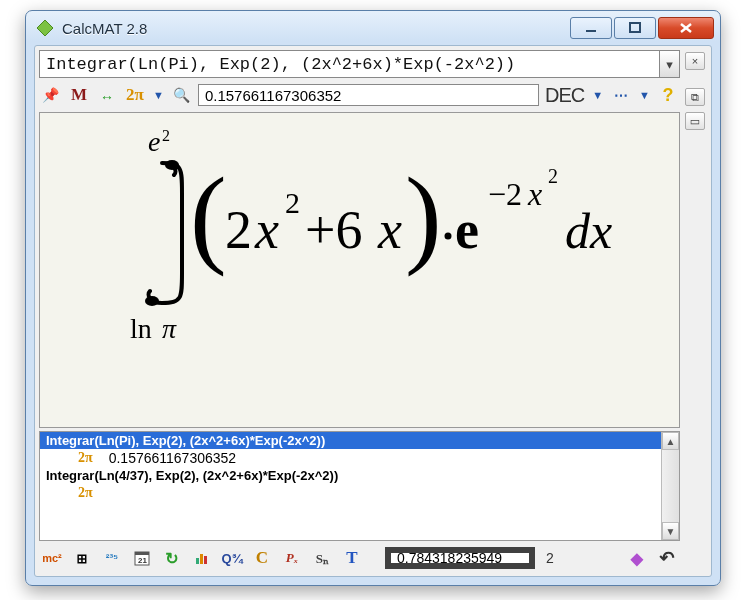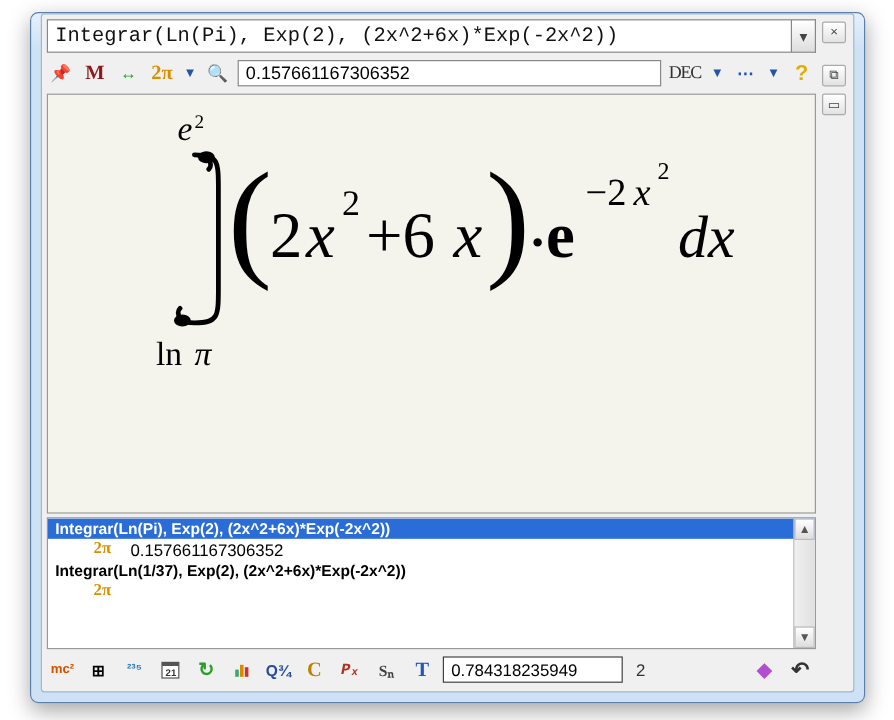--- a/index.html
+++ b/index.html
@@ -131,21 +131,21 @@
   }
   .result-field {
     flex:1;
     height:22px;
     border:1px solid #888;
     background:#fff;
     padding: 2px 6px;
     font-size: 15px;
     color:#000;
   }
-  .dec-label { font-family: Liberation Serif, serif; font-size:15px; color:#333; letter-spacing:-1px; }
+  .dec-label { font-family: Liberation Sans, sans-serif; font-size:20px; color:#333; letter-spacing:-1px; }
   .dropdown-caret { color:#2255aa; font-size:11px; padding:0 2px; }
   
   .math-area {
     flex:1;
     border:1px solid #999;
     background:#f4f4ed;
     position:relative;
     overflow:hidden;
     min-height: 230px;
   }
@@ -200,34 +200,61 @@
   }
   .bbtn {
     min-width:26px;height:22px;
     display:flex;align-items:center;justify-content:center;
     font-size:13px;font-weight:bold;
     cursor:pointer;
     border-radius:2px;
   }
   .bottom-field {
     width:150px;height:22px;
-    border:1px solid #404040;
+    border:6px solid #404040;
     background:#fff;
     padding:2px 6px;
     font-size:14px;
+    margin-left:16px;
   }
   .page-num {
     width:22px;text-align:center;font-size:14px;color:#333;
   }
 </style>
 </head>
 <body>
 
 <div class="window">
 
+  <div class="titlebar">
+    <div class="app-icon">
+      <svg width="18" height="18" viewBox="0 0 18 18">
+        <polygon points="9,1 17,9 9,17 1,9" fill="#7cc242" stroke="#4a8a20" stroke-width="1"></polygon>
+      </svg>
+    </div>
+    <div class="title-text">CalcMAT 2.8</div>
+    <div class="win-btns">
+      <div class="win-btn">
+        <svg width="14" height="14">
+            <rect x="2" y="9" width="10" height="2" fill="#2b4a6a"></rect>
+          </svg>
+      </div>
+      <div class="win-btn">
+        <svg width="14" height="14">
+            <rect x="2" y="2" width="10" height="9" fill="none" stroke="#2b4a6a" stroke-width="2"></rect>
+          </svg>
+      </div>
+      <div class="win-btn close">
+        <svg width="16" height="14">
+            <line x1="3" y1="3" x2="13" y2="11" stroke="#fff" stroke-width="2.5"></line>
+            <line x1="13" y1="3" x2="3" y2="11" stroke="#fff" stroke-width="2.5"></line>
+          </svg>
+      </div>
+    </div>
+  </div>
 
   <div class="client">
     <div class="main-col">
 
       <div class="formula-bar">
         <input class="formula-input" value="Integrar(Ln(Pi), Exp(2), (2x^2+6x)*Exp(-2x^2))" style="">
         <div class="formula-drop">▾</div>
       </div>
 
       <div class="toolbar">
@@ -280,21 +307,21 @@
         </svg>
       </div>
 
       <div class="history">
         <div class="history-inner">
           <div class="hrow-expr sel">Integrar(Ln(Pi), Exp(2), (2x^2+6x)*Exp(-2x^2))</div>
           <div class="hrow-val">
             <span class="pi2">2π</span>
             <span>0.157661167306352</span>
           </div>
-          <div class="hrow-expr">Integrar(Ln(1/37), Exp(2), (2x^2+6x)*Exp(-2x^2))</div>
+          <div class="hrow-expr">Integrar(Ln(4/37), Exp(2), (2x^2+6x)*Exp(-2x^2))</div>
           <div class="hrow-val">
             <span class="pi2">2π</span>
           </div>
         </div>
         <div class="hscroll">
           <div class="hscroll-btn">▲</div>
           <div class="hscroll-track"></div>
           <div class="hscroll-btn">▼</div>
         </div>
       </div>
@@ -313,21 +340,21 @@
         <div class="bbtn" style="color:#2a9d2a;font-size:16px">↻</div>
         <div class="bbtn" style="font-size:11px;color:#d89000">
           <svg width="16" height="16">
               <rect x="2" y="8" width="3" height="6" fill="#3a7"></rect>
               <rect x="6" y="4" width="3" height="10" fill="#d80"></rect>
               <rect x="10" y="6" width="3" height="8" fill="#c33"></rect>
             </svg>
         </div>
         <div class="bbtn" style="color:#2a4a9d">Q¾</div>
         <div class="bbtn" style="color:#c08000;font-family:serif;font-size:17px">C</div>
-        <div class="bbtn" style="color:#b03020;font-style:italic;font-family:Liberation Mono, monospace">Pₓ</div>
+        <div class="bbtn" style="color:#b03020;font-style:italic;font-family:Liberation Serif, serif">Pₓ</div>
         <div class="bbtn" style="color:#404040;font-family:serif">Sₙ</div>
         <div class="bbtn" style="color:#2255c0;font-family:serif;font-size:17px">T</div>
         <input class="bottom-field" value="0.784318235949" style="">
         <div class="page-num">2</div>
         <div style="flex:1"></div>
         <div class="bbtn" style="color:#b050d0;font-size:16px">◆</div>
         <div class="bbtn" style="color:#333;font-size:18px">↶</div>
       </div>
 
     </div>

